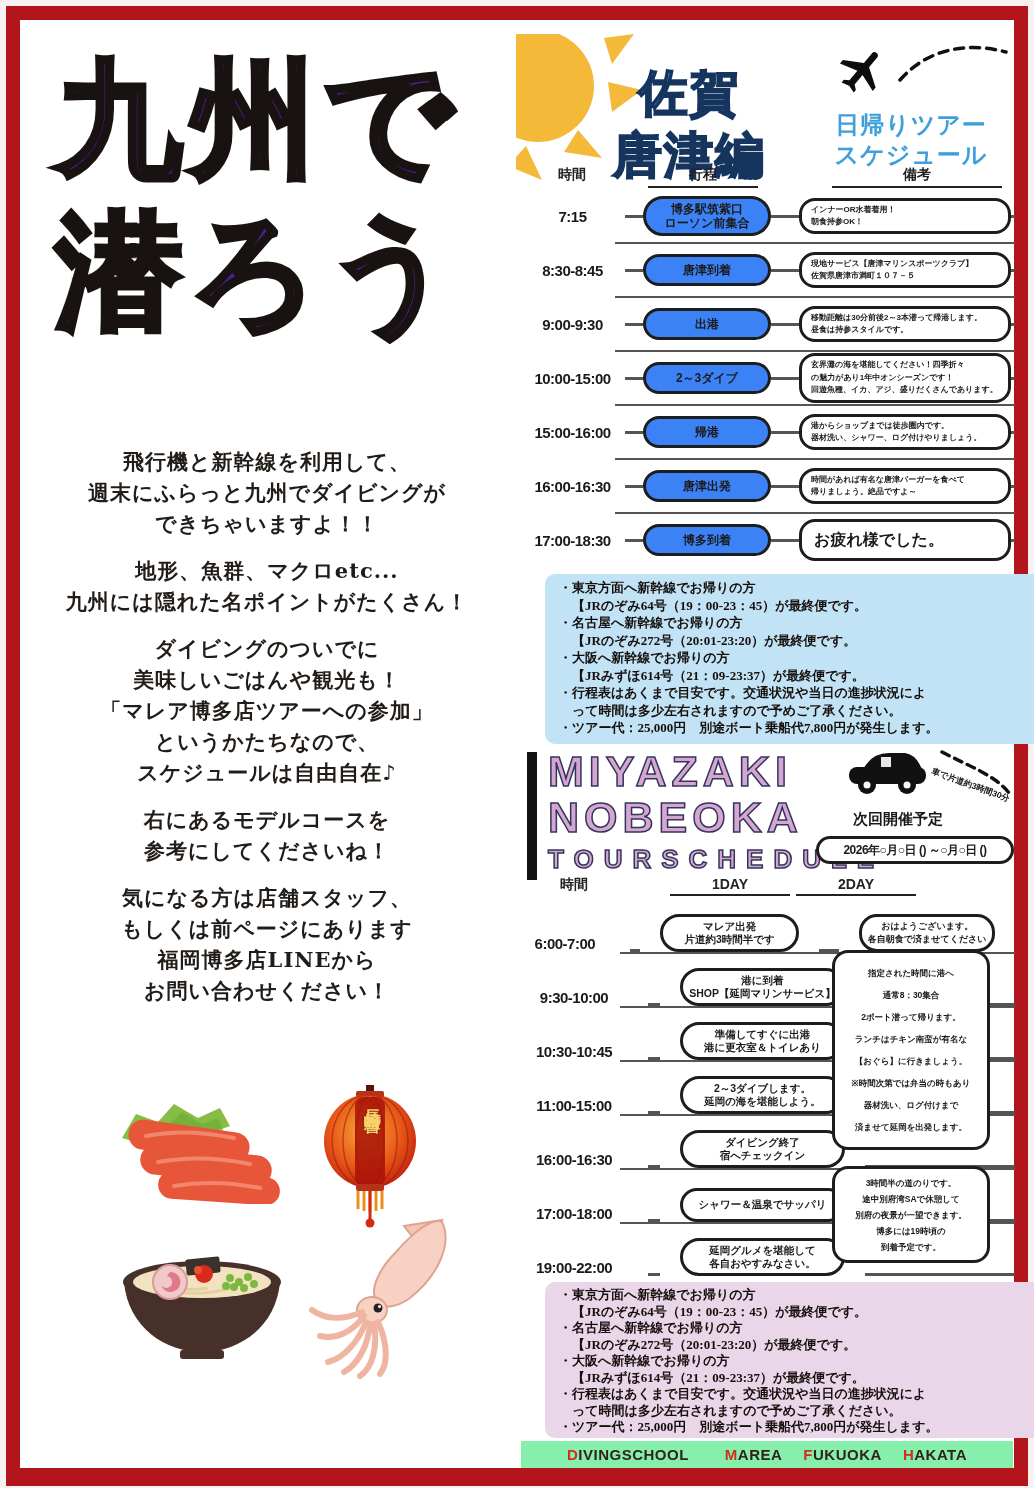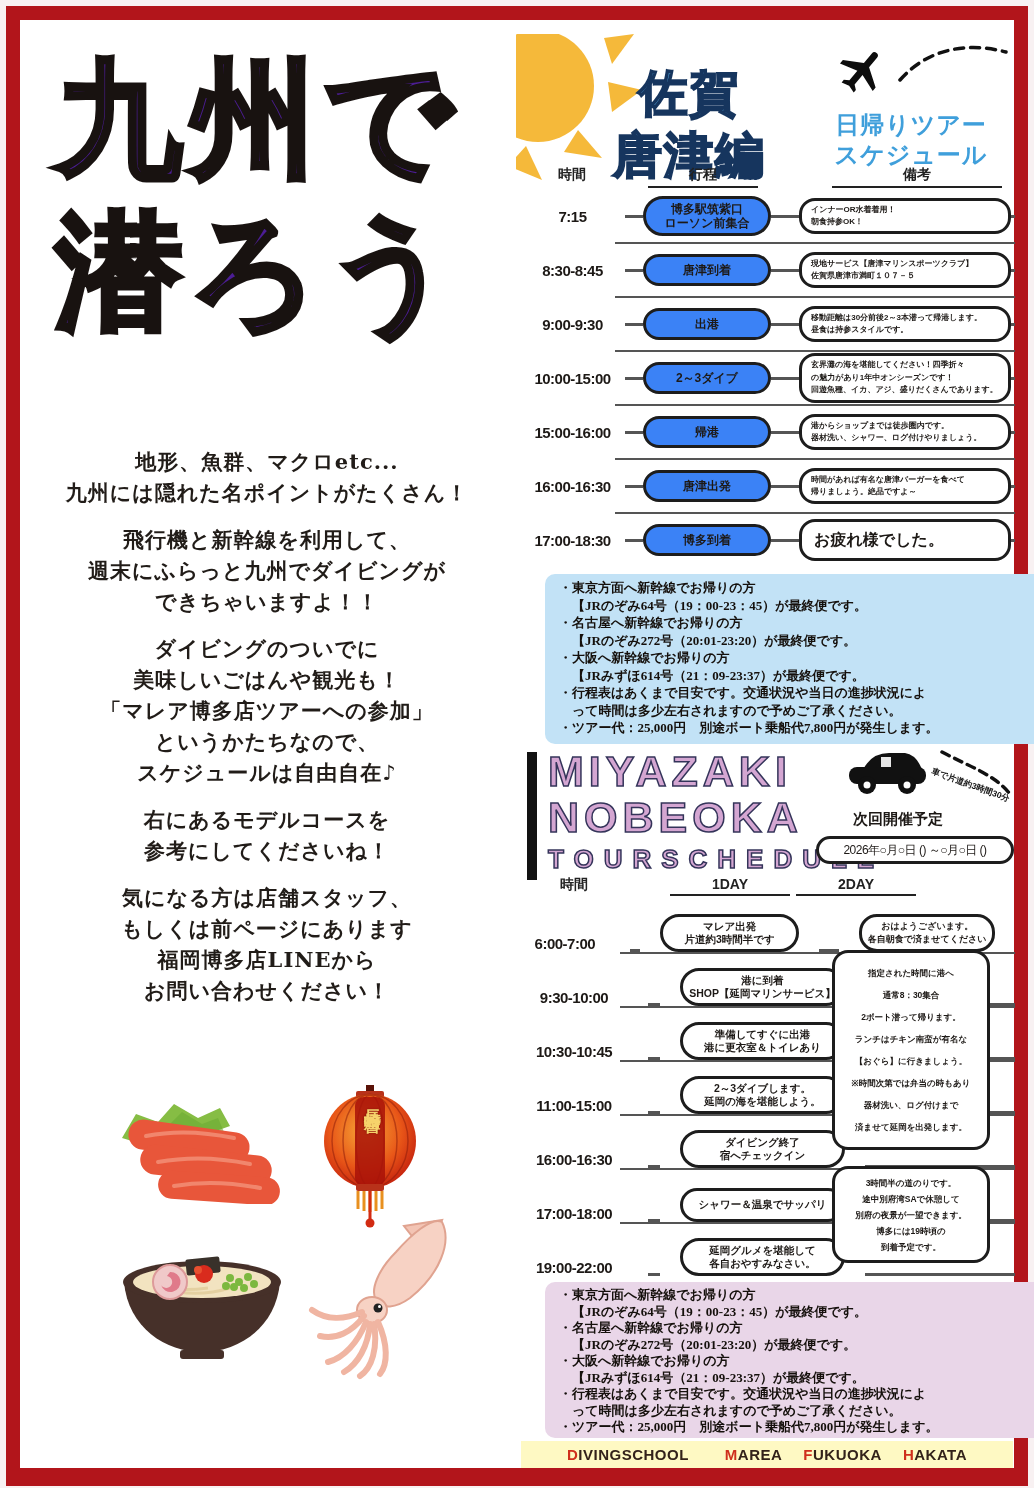--- a/index.html
+++ b/index.html
@@ -63,21 +63,21 @@
   .pinkbox{top:1282px;height:156px;background:#e9d6e8;line-height:16.5px;}
 
   .mbar{left:527px;top:752px;width:10px;height:128px;background:#121212;}
   .mtitle{left:548px;top:748px;font-weight:900;color:#d4a6d2;-webkit-text-stroke:1.5px #34345a;}
   .mline1{font-size:43px;line-height:46px;letter-spacing:5px;}
   .mline3{font-size:26px;line-height:38px;letter-spacing:10px;}
   .next-label{left:853px;top:810px;font-size:15px;font-weight:800;}
   .next-box{left:816px;top:836px;width:198px;height:28px;box-sizing:border-box;
             border:3px solid #1d1d1d;border-radius:999px;background:#fff;
             display:flex;align-items:center;justify-content:center;
-            font-size:12px;font-weight:400;letter-spacing:-0.5px;}
+            font-size:12px;font-weight:700;letter-spacing:-0.5px;}
   .mtable{left:520px;top:876px;width:495px;}
   .mh-time{position:absolute;left:40px;top:0;}
   .mh-1day{position:absolute;left:150px;width:120px;top:0;text-align:center;
            border-bottom:2px solid #222;padding-bottom:2px;}
   .mh-2day{position:absolute;left:276px;width:120px;top:0;text-align:center;
            border-bottom:2px solid #222;padding-bottom:2px;}
   .mrow{height:52px;display:flex;align-items:flex-end;gap:20px;}
   .mtime{width:108px;text-align:center;font-size:15px;font-weight:800;letter-spacing:-0.5px;}
   .mpill{width:165px;min-height:34px;box-sizing:border-box;border:3px solid #1d1d1d;
          border-radius:999px;background:#fff;display:flex;align-items:center;justify-content:center;
@@ -88,43 +88,43 @@
   .msep{height:2px;background:#555;margin-left:100px;}
   .mboxa{left:832px;top:950px;width:158px;height:200px;z-index:2;}
   .mboxb{left:832px;top:1166px;width:158px;height:97px;z-index:2;}
   .mbox{box-sizing:border-box;border:3px solid #1d1d1d;border-radius:16px;background:#fff;
         display:flex;align-items:center;justify-content:center;text-align:center;
         font-size:8.5px;font-weight:800;}
   .mboxa.mbox{line-height:22px;}
   .mboxb.mbox{line-height:16px;}
 
   
-  .footer{left:521px;top:1441px;width:492px;height:27px;background:#fef9c3;
+  .footer{left:521px;top:1441px;width:492px;height:27px;background:#86efac;
           display:flex;align-items:center;justify-content:center;
           font-size:15px;font-weight:800;letter-spacing:0.5px;color:#33221a;}
   .fw{white-space:nowrap;}
   .fw+.fw{margin-left:5px;padding-left:16px;}
   .fw.gap{margin-left:20px;}
   .hl{color:#cf2f1d;}
 </style>
 </head>
 <body>
 
 <div class="stage">
   <div class="abs frame"></div>
 
   <div class="abs main-title prl">九州で
 潜ろう</div>
 
   <div class="abs intro">
-    <p class="para prl">地形、魚群、マクロetc...
-九州には隠れた名ポイントがたくさん！</p>
     <p class="para prl">飛行機と新幹線を利用して、
 週末にふらっと九州でダイビングが
 できちゃいますよ！！</p>
+    <p class="para prl">地形、魚群、マクロetc...
+九州には隠れた名ポイントがたくさん！</p>
     <p class="para prl">ダイビングのついでに
 美味しいごはんや観光も！
 「マレア博多店ツアーへの参加」
 というかたちなので、
 スケジュールは自由自在♪</p>
     <p class="para prl">右にあるモデルコースを
 参考にしてくださいね！</p>
     <p class="para prl">気になる方は店舗スタッフ、
 もしくは前ページにあります
 福岡博多店LINEから

